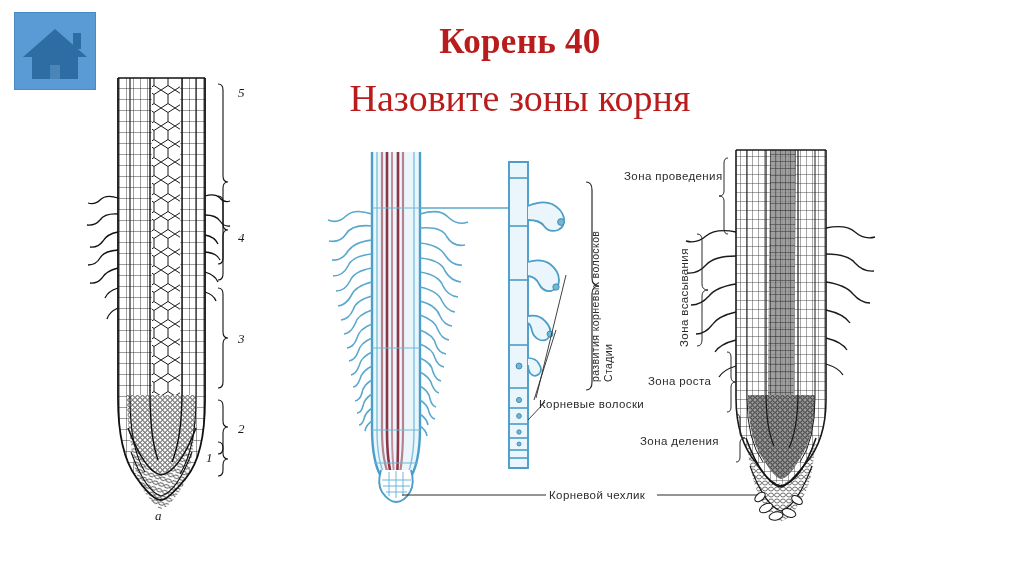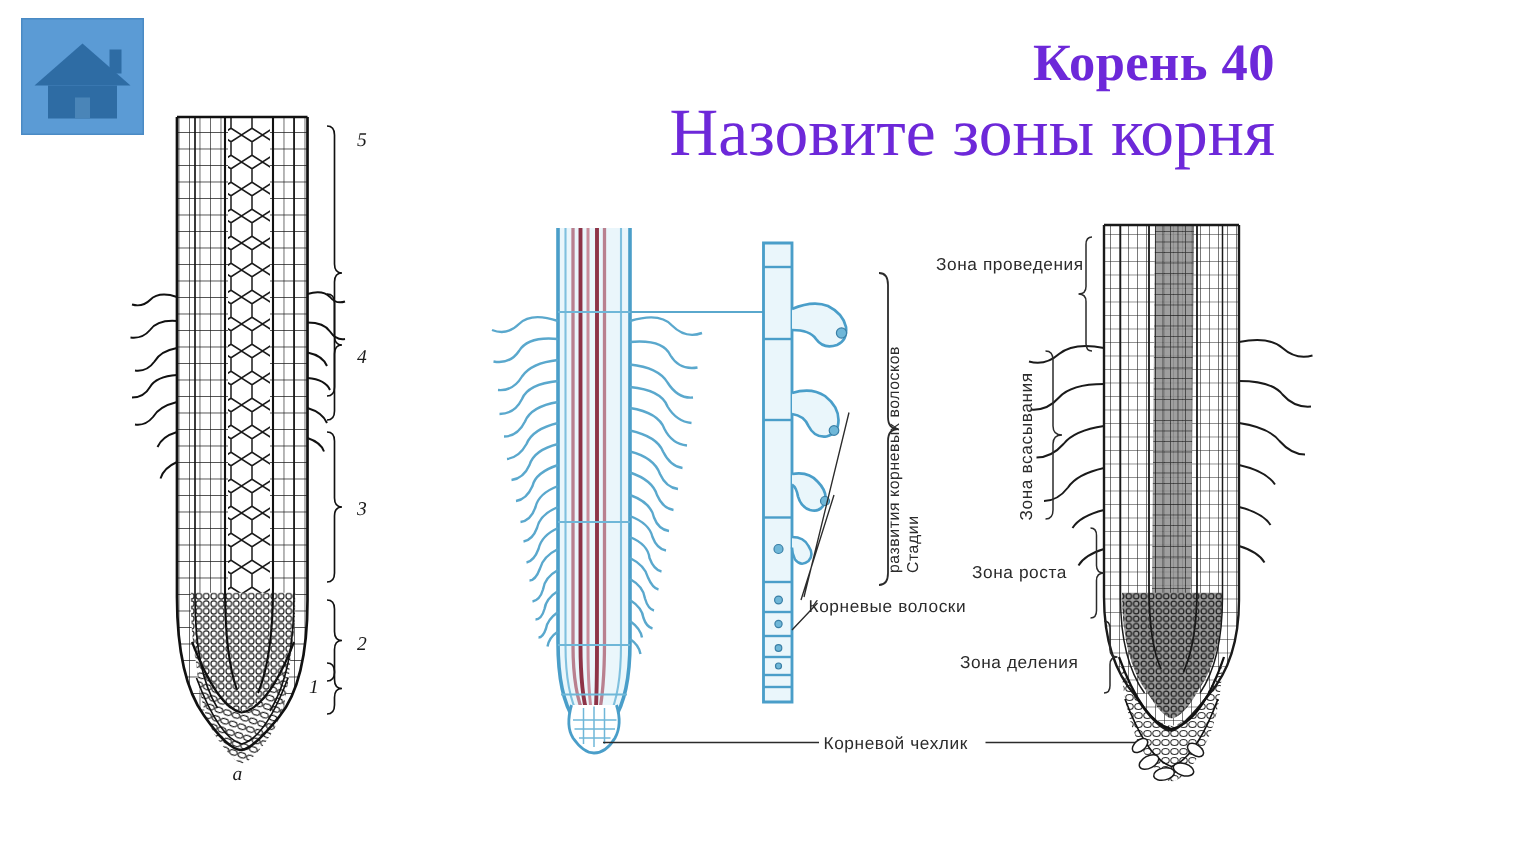--- a/index.html
+++ b/index.html
@@ -30,35 +30,35 @@
     border: 1px solid #4a8ac4;
   }
   #home-icon svg { display: block; width: 100%; height: 100%; }
 
   
   #title-block {
     position: absolute;
     left: 190px;
     top: 22px;
     width: 660px;
-    text-align: right;
+    text-align: center;
     font-family: "Liberation Serif", serif;
-    color: #6d28d9;
+    color: #b91c1c;
   }
   #title-main {
     font-size: 35px;
     font-weight: bold;
     line-height: 1.12;
     letter-spacing: 0.3px;
   }
   #title-sub {
-    font-size: 45px;
+    font-size: 38px;
     font-weight: normal;
     line-height: 1.15;
-    margin-top: 2px;
+    margin-top: 16px;
   }
 
   
   #figure-area {
     position: absolute;
     left: 0;
     top: 0;
     width: 1024px;
     height: 574px;
   }

